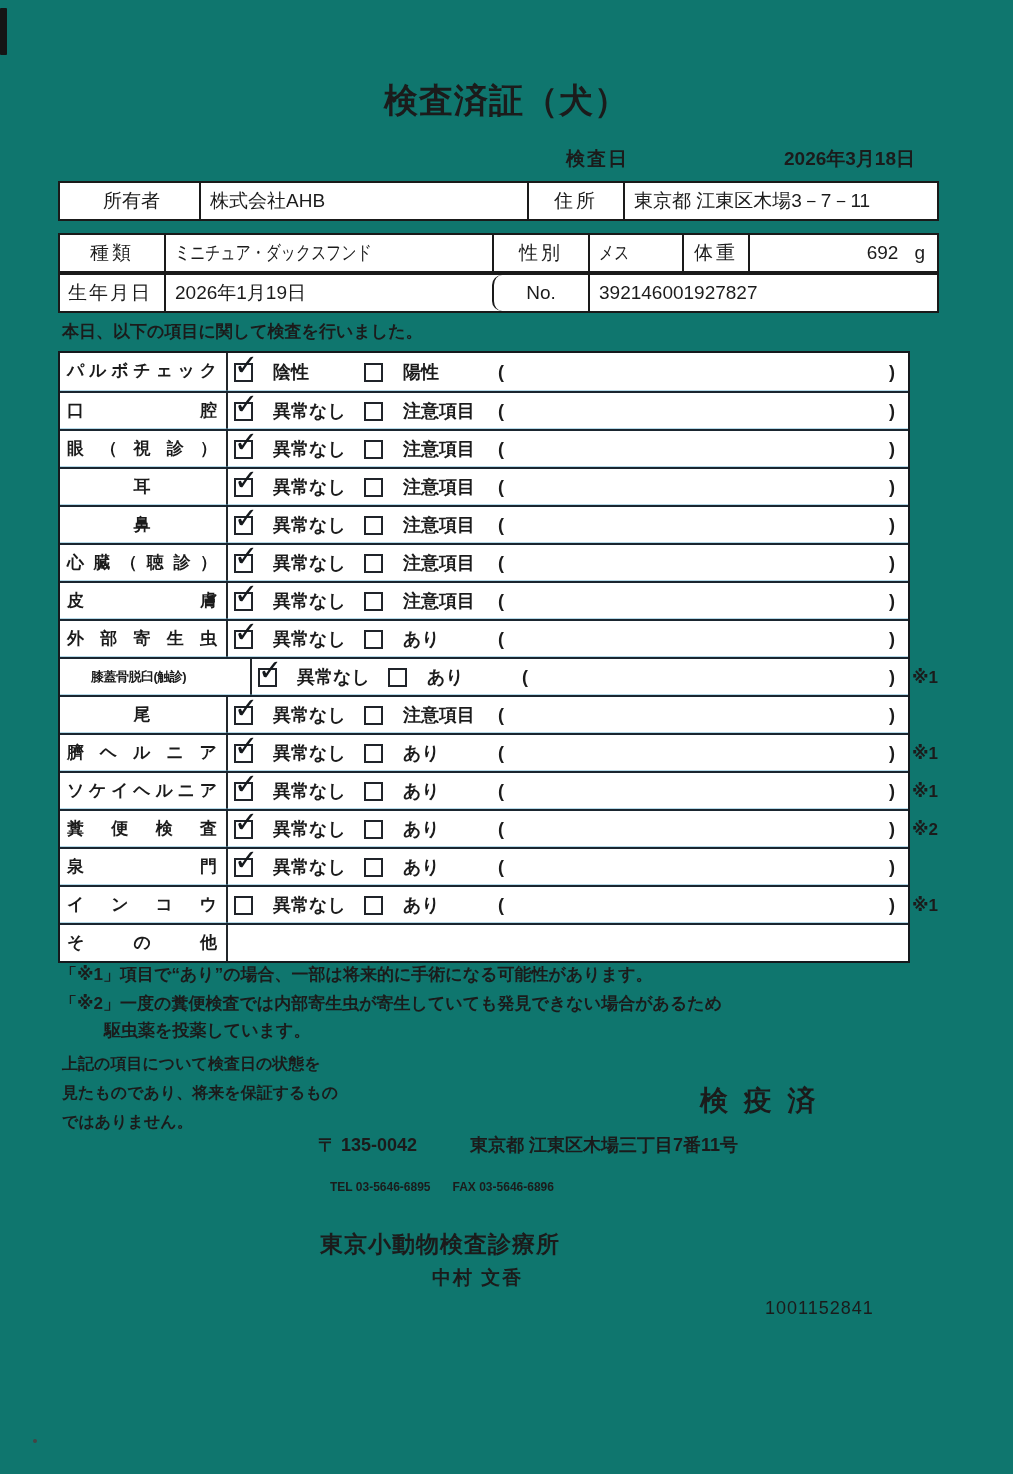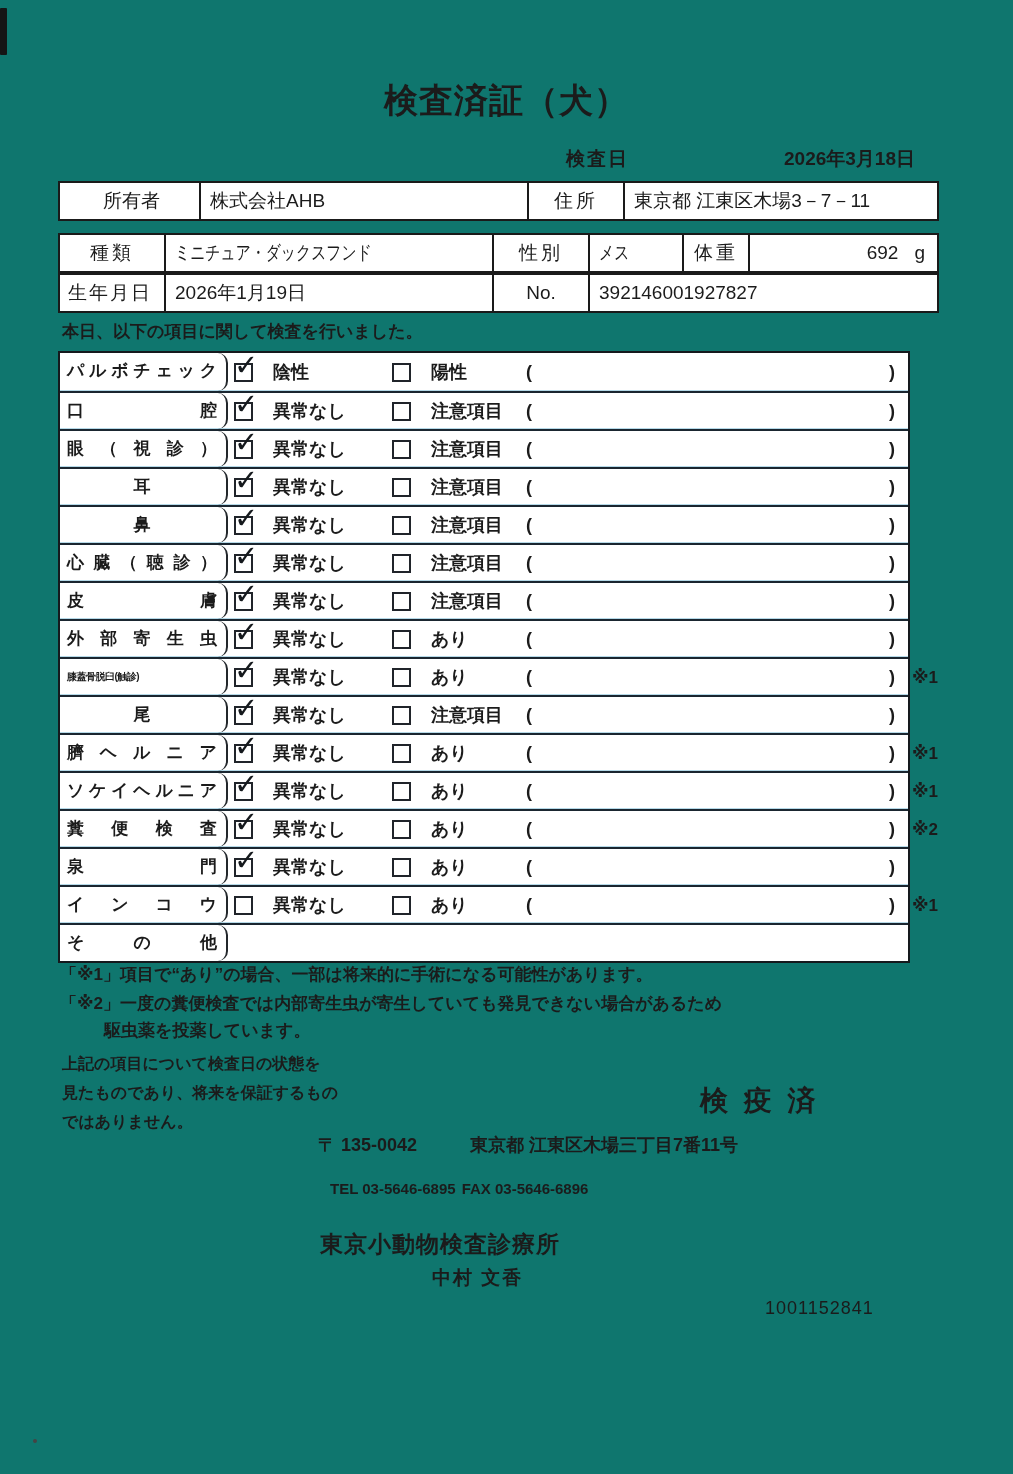--- a/index.html
+++ b/index.html
@@ -37,28 +37,28 @@
   .weight-cell{justify-content:flex-end;gap:16px;padding-right:12px;padding-left:25px;}
 
   .intro-line{left:62px;top:320px;font-size:17px;font-weight:600;}
 
   
   .exam-table{left:58px;top:351px;width:852px;border:2px solid #15191d;box-sizing:border-box;background:#fff;}
   .exam-row{position:relative;display:flex;height:38px;box-sizing:border-box;}
   .exam-row + .exam-row{border-top:2px solid #1a2630;box-shadow:0 -1px 0 rgba(90,170,205,.45);}
   .exam-label{width:168px;box-sizing:border-box;border-right:2px solid #23272b;
               font-size:17px;font-weight:600;line-height:35px;padding:0 9px 0 7px;
-              text-align:justify;text-align-last:justify;white-space:nowrap;overflow:hidden;border-radius:10px;}
+              text-align:justify;text-align-last:justify;white-space:nowrap;overflow:hidden;}
   .exam-row:nth-child(4) .exam-label,
   .exam-row:nth-child(5) .exam-label,
   .exam-row:nth-child(10) .exam-label{text-align:center;text-align-last:center;}
-  .exam-row:nth-child(9) .exam-label{font-size:10px;letter-spacing:-0.5px;text-align-last:left;}
+  .exam-row:nth-child(9) .exam-label{font-size:13px;letter-spacing:-0.5px;text-align-last:left;margin-left:24px;}
   .exam-content{flex:1;display:flex;align-items:center;padding-left:6px;font-size:18px;font-weight:600;}
   .opt{display:inline-flex;align-items:center;gap:3px;}
-  .opt-1{width:158px;gap:20px;}
+  .opt-1{width:130px;gap:20px;}
   .opt-2{width:132px;gap:20px;}
   .cb{width:15px;height:15px;border:2px solid #20242a;display:inline-block;position:relative;flex:none;background:#fff;}
   .cb.checked::after{content:"✓";position:absolute;left:-2px;top:-14px;font-size:29px;line-height:1;
                      font-weight:700;color:#14181c;font-family:"DejaVu Sans",sans-serif;}
   .paren-open{margin-left:2px;}
   .comment-text{flex:1;padding:0 6px;}
   .paren-close{margin-right:13px;}
   .exam-note{position:absolute;right:-46px;top:0;width:42px;line-height:37px;font-size:17px;font-weight:600;text-align:left;}
 
   
@@ -66,21 +66,21 @@
   .fn2{left:60px;top:992px;font-size:17px;font-weight:600;}
   .fn2b{left:104px;top:1019px;font-size:17px;font-weight:600;}
 
   
   .disclaimer{left:62px;top:1049px;font-size:16px;font-weight:700;line-height:29px;}
   .stamp{left:700px;top:1082px;font-size:28px;font-weight:700;letter-spacing:4px;}
 
   
   .postal{left:318px;top:1133px;font-size:18px;font-weight:700;}
   .clinic-address{left:470px;top:1133px;font-size:18px;font-weight:600;}
-  .telfax{left:330px;top:1180px;font-size:15px;font-weight:600;display:flex;gap:6px;}
+  .telfax{left:330px;top:1180px;font-size:12px;font-weight:600;display:flex;gap:22px;}
   .clinic-name{left:320px;top:1229px;font-size:23px;font-weight:600;letter-spacing:1px;}
   .vet-name{left:432px;top:1265px;font-size:19px;font-weight:600;letter-spacing:2px;}
   .serial{left:765px;top:1298px;font-size:18px;font-weight:400;letter-spacing:1px;}
 </style>
 </head>
 <body>
 
 <div class="page">
 
   <div class="abs artifact-top"></div>
@@ -110,21 +110,21 @@
     <div class="cell hd">体重</div>
     <div class="cell weight-cell">
       <span>692</span>
       <span>g</span>
     </div>
   </div>
 
   <div class="abs info-table pet-row2">
     <div class="cell hd hd-fill" style="letter-spacing:2px;">生年月日</div>
     <div class="cell">2026年1月19日</div>
-    <div class="cell hd" style="letter-spacing:0;">No.</div>
+    <div class="cell hd" style="letter-spacing:0;border-radius:10px;">No.</div>
     <div class="cell">392146001927827</div>
   </div>
 
   <div class="abs intro-line">本日、以下の項目に関して検査を行いました。</div>
 
   <div class="abs exam-table" id="exam-rows">
     <div class="exam-row">
       <div class="exam-label">パ ル ボ チ ェ ッ ク</div>
       <div class="exam-content">
         <span class="opt opt-1">

